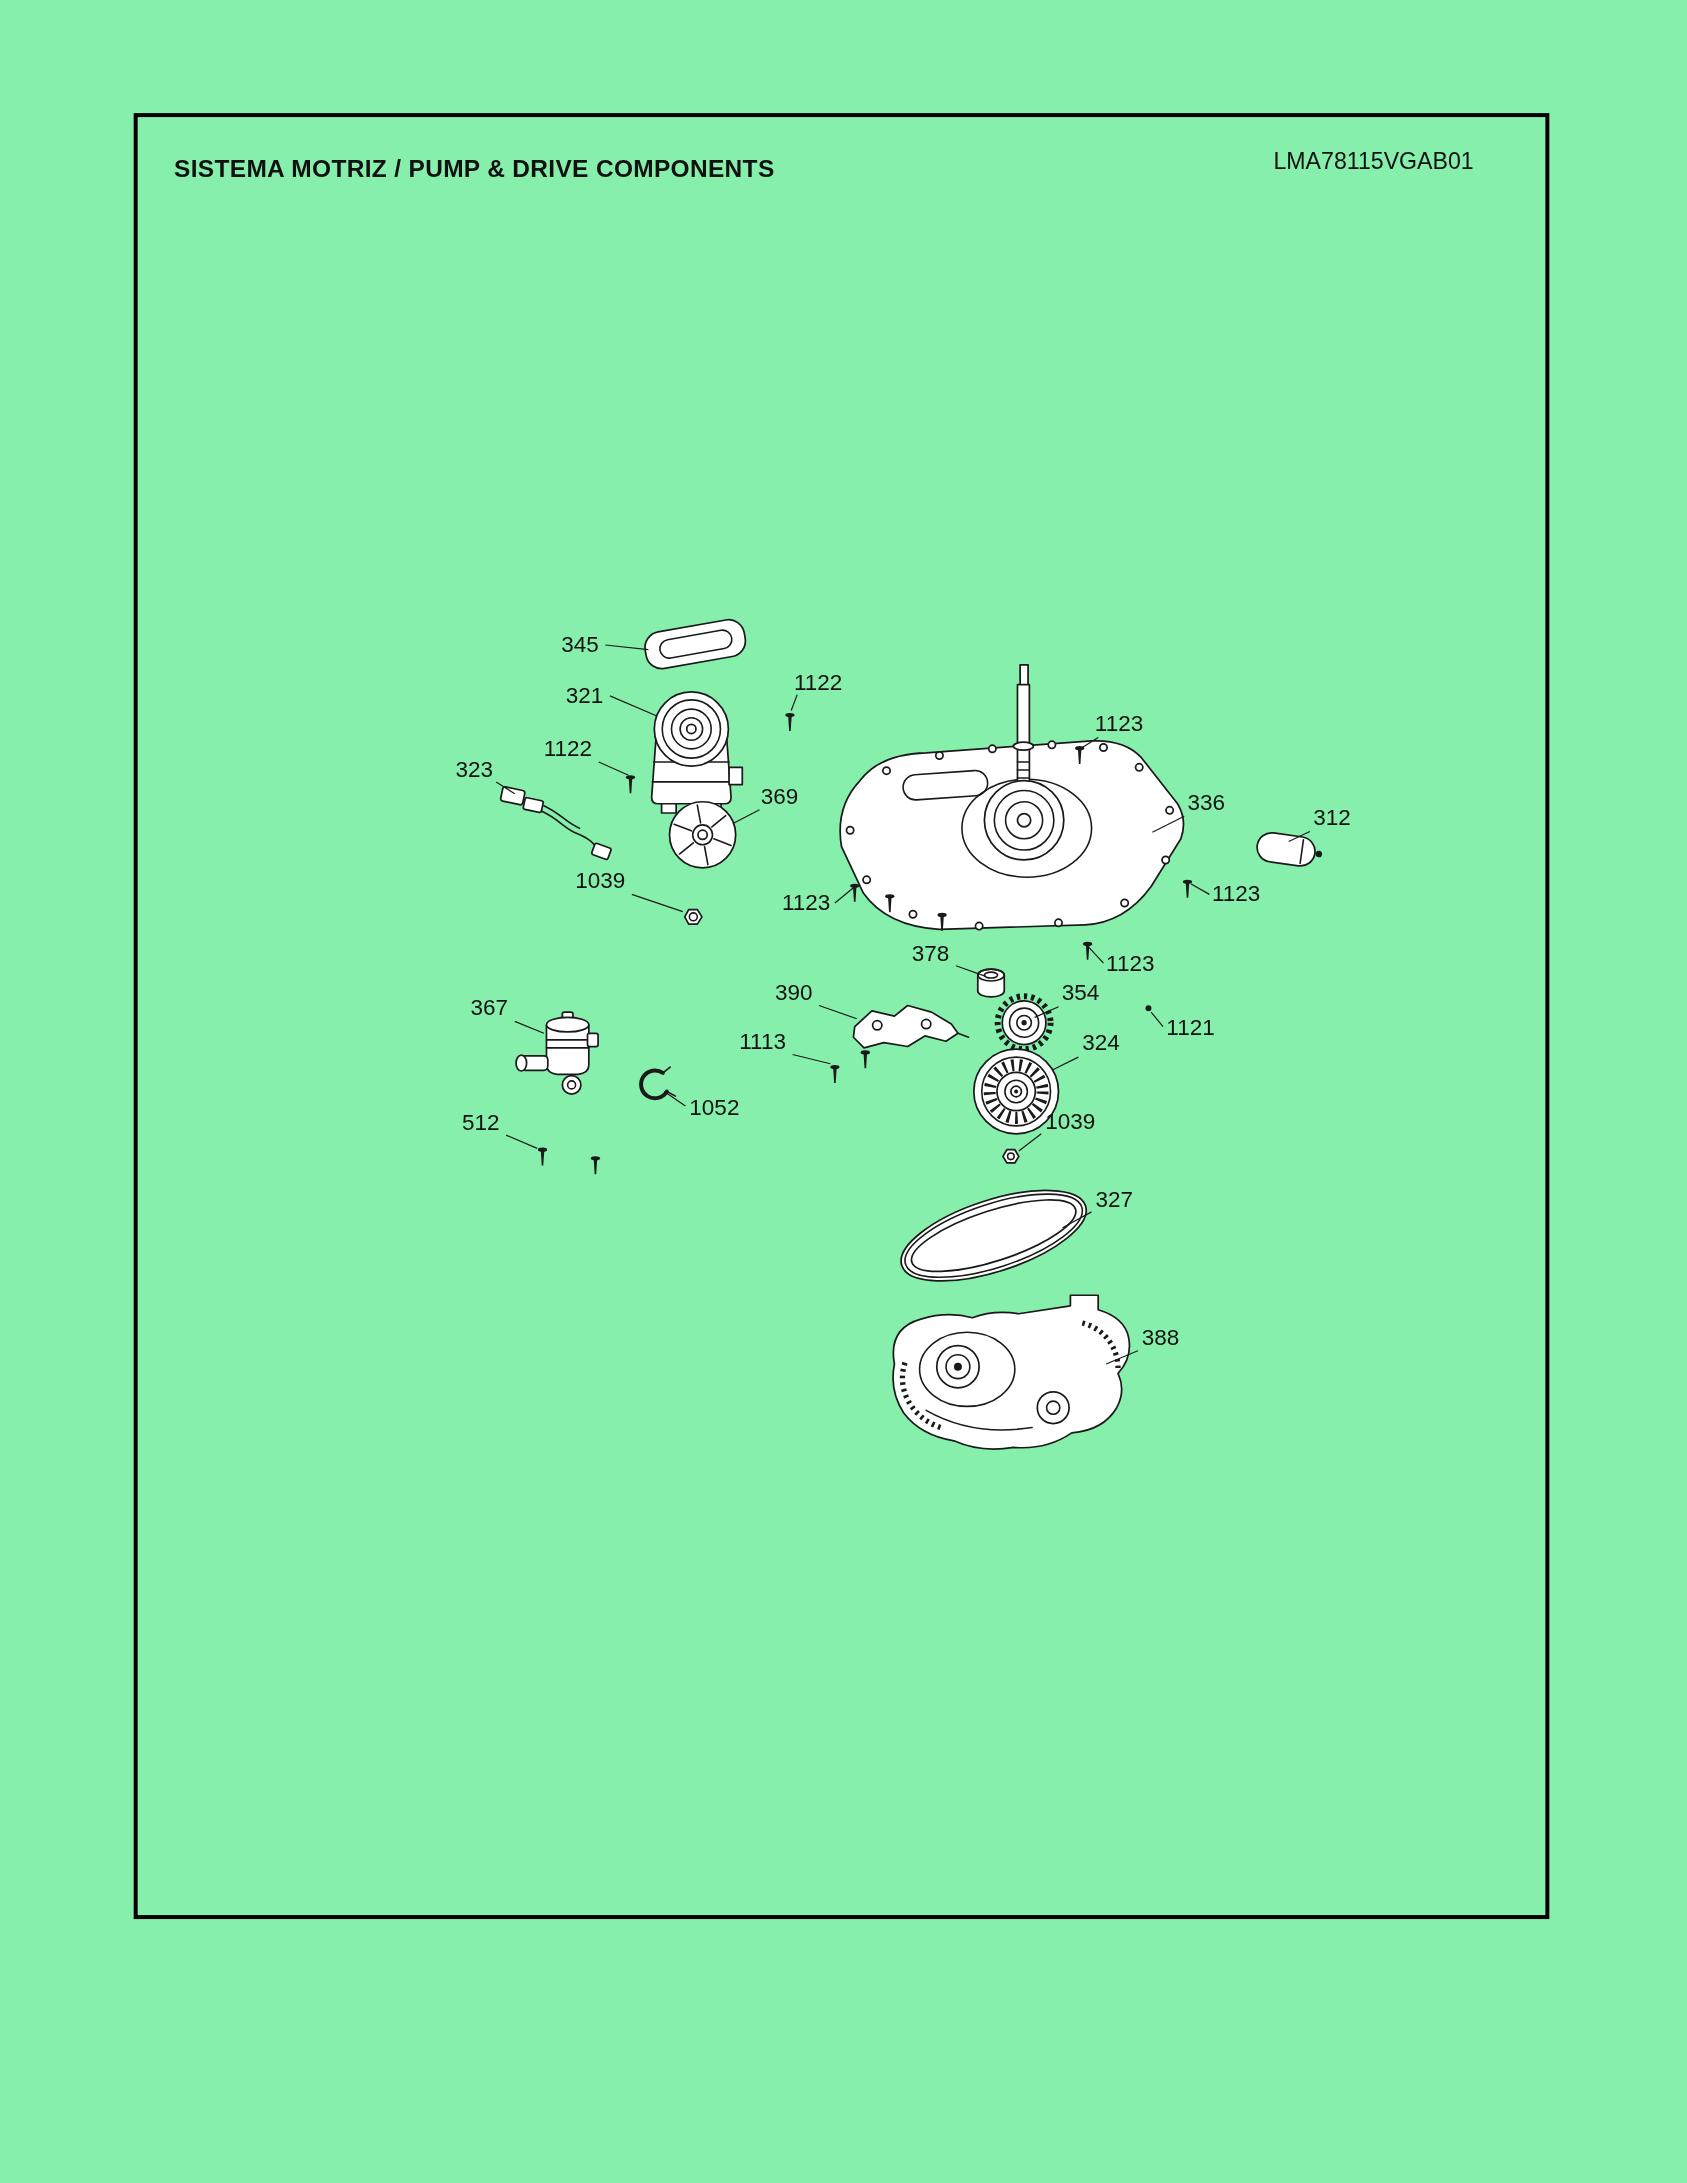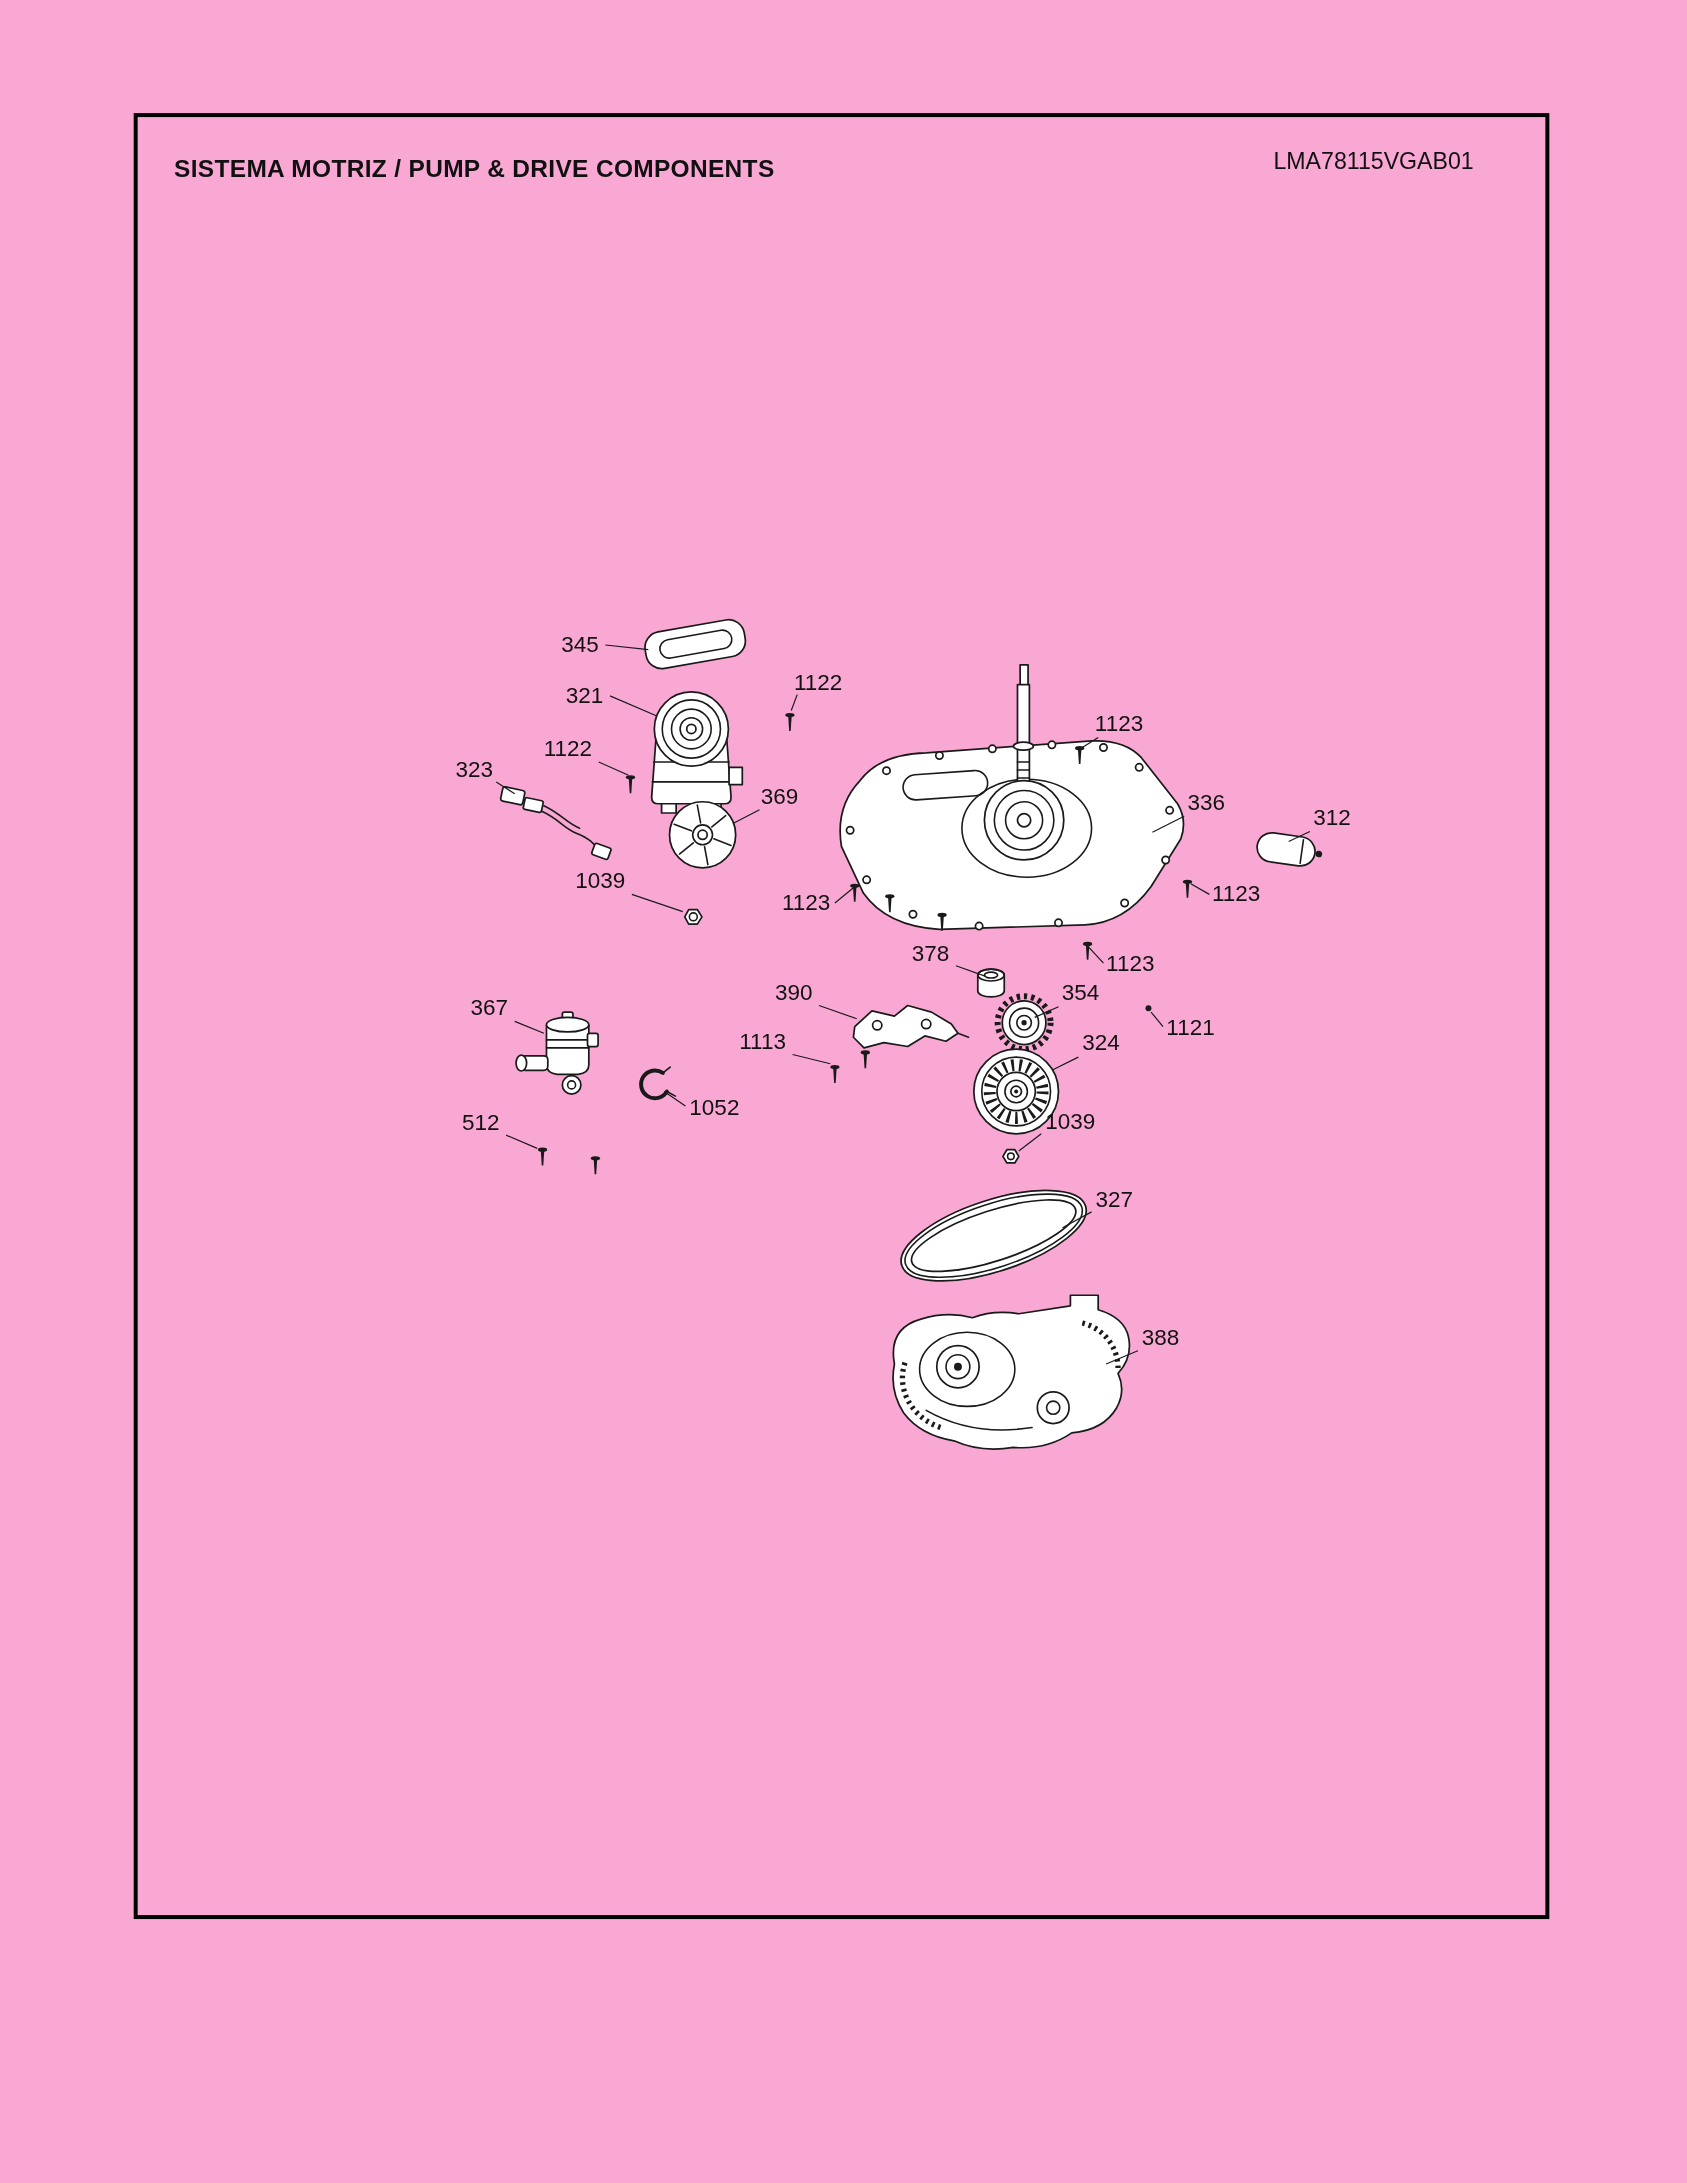--- a/index.html
+++ b/index.html
@@ -1,16 +1,16 @@
 <!DOCTYPE html>
 <html style="font-size:10.6px"><head>
 <meta charset="utf-8">
 <style>
   html,body{margin:0;padding:0;background:#ffffff;}
-  .page{position:relative;width:1687px;height:2183px;background:#f9a8d4;overflow:hidden;}
+  .page{position:relative;width:1687px;height:2183px;background:#86efac;overflow:hidden;}
   svg{display:block;}
   .title-text{font-family:"Liberation Sans",sans-serif;font-size:37px;font-weight:700;fill:#111;letter-spacing:.5px;}
   .doc-text{font-family:"Liberation Sans",sans-serif;font-size:35px;fill:#111;}
   .callout{font-family:"Liberation Sans",sans-serif;font-size:34px;fill:#111;}
   .ink{fill:none;stroke:#1a1a1a;stroke-width:2.4;stroke-linecap:round;stroke-linejoin:round;}
   .fillw{fill:#ffffff;stroke:#1a1a1a;stroke-width:2.6;stroke-linejoin:round;}
   .solid{fill:#1a1a1a;stroke:none;}
   .leader{stroke:#1a1a1a;stroke-width:1.8;}
   .gearteeth{fill:none;stroke:#1a1a1a;stroke-width:9;stroke-dasharray:5 6;}
   .ribs{fill:none;stroke:#1a1a1a;stroke-width:18;stroke-dasharray:4 8;}

